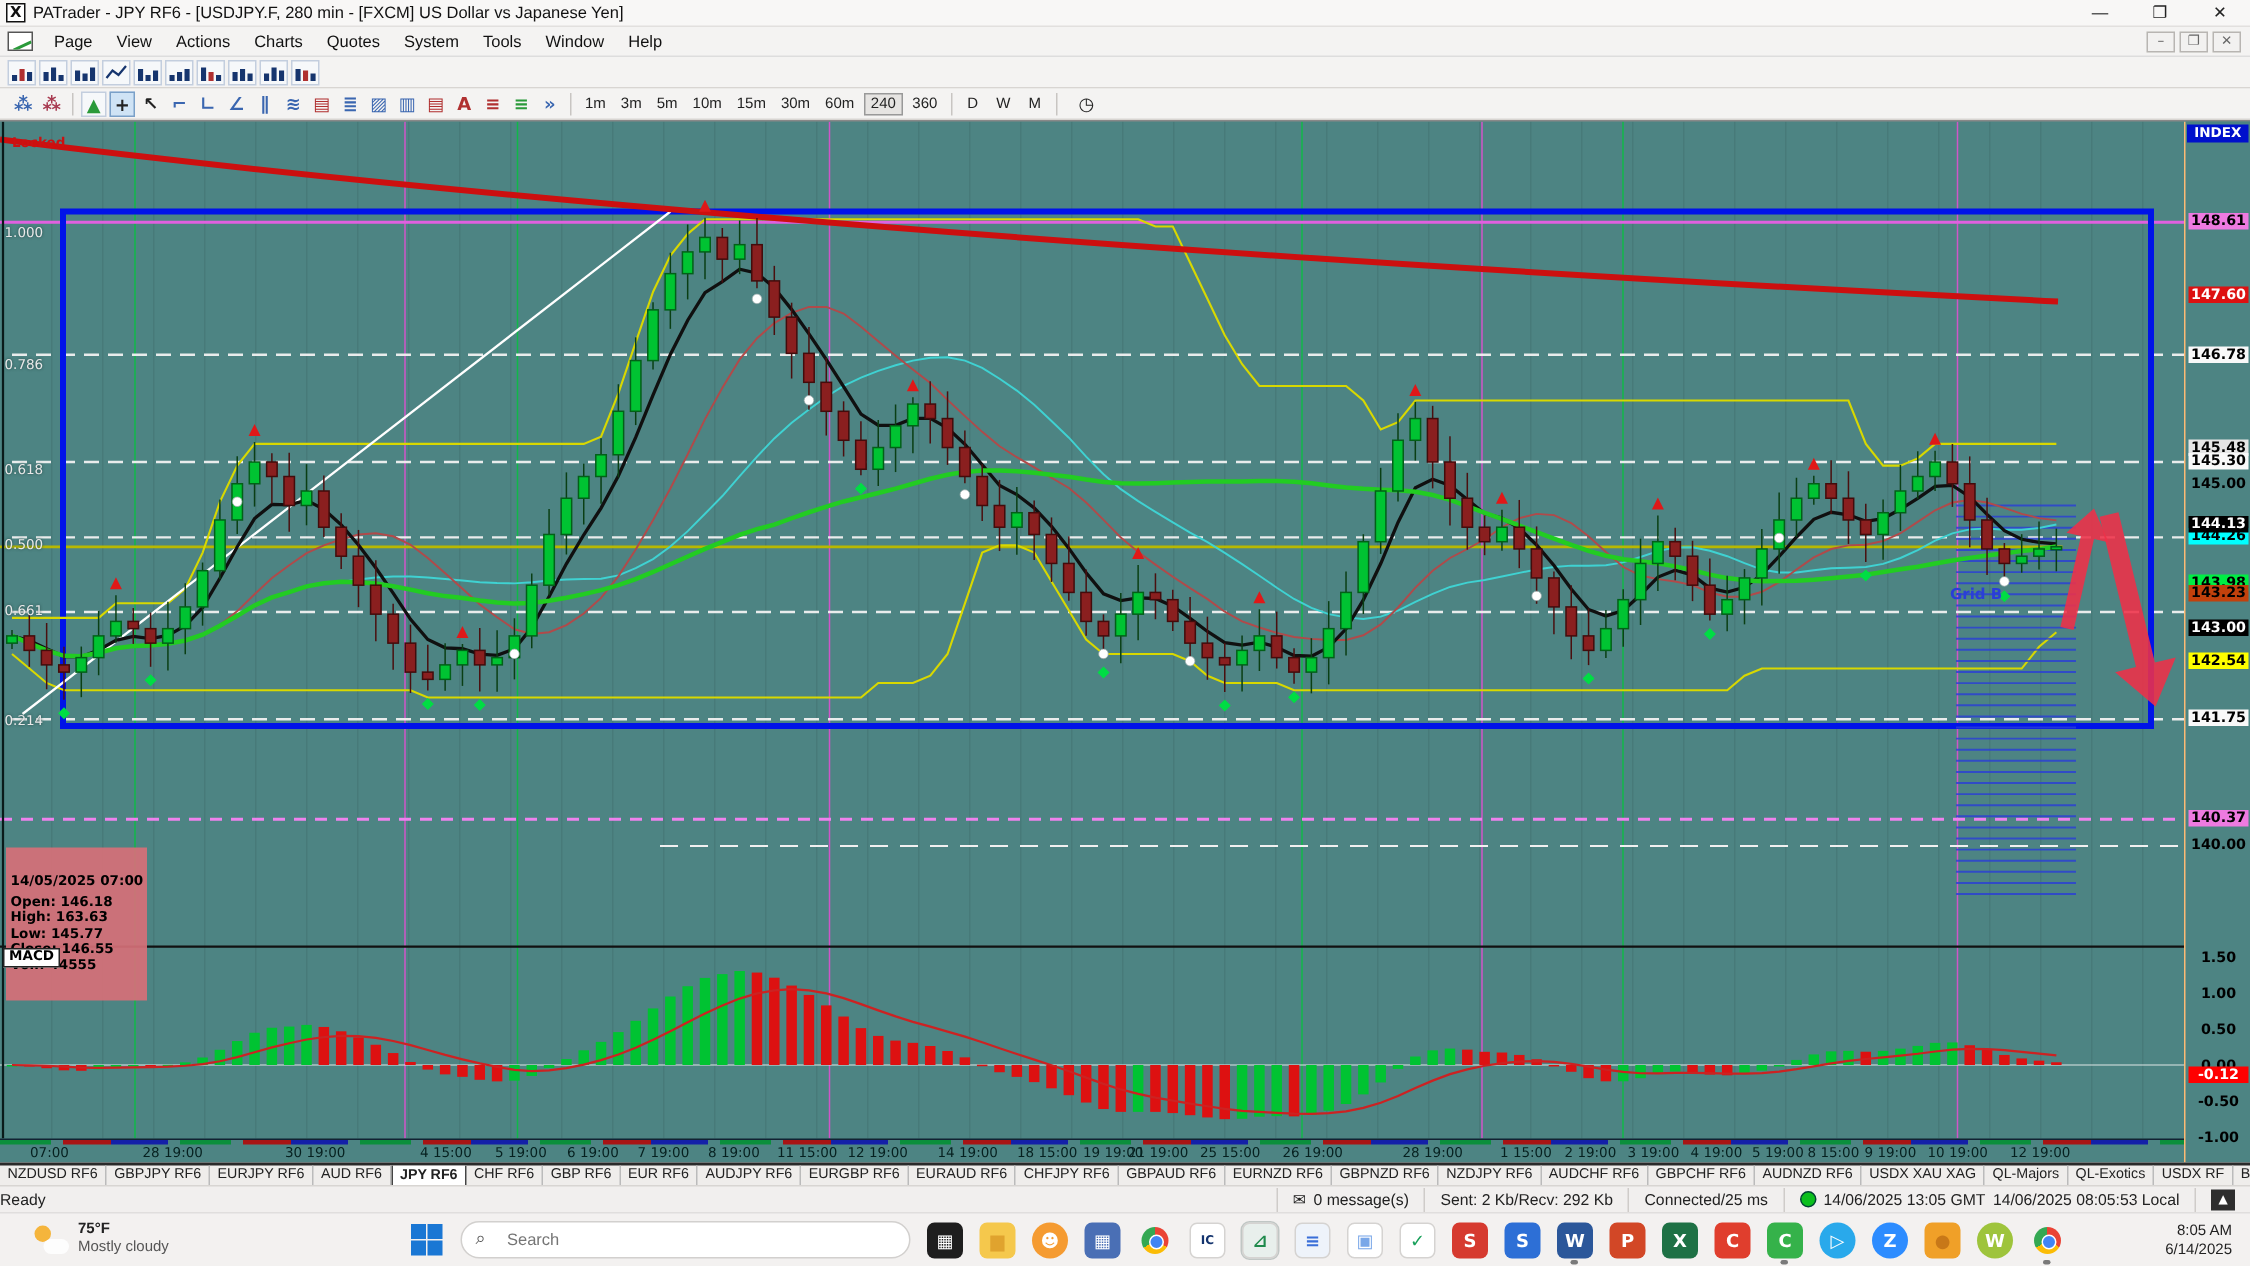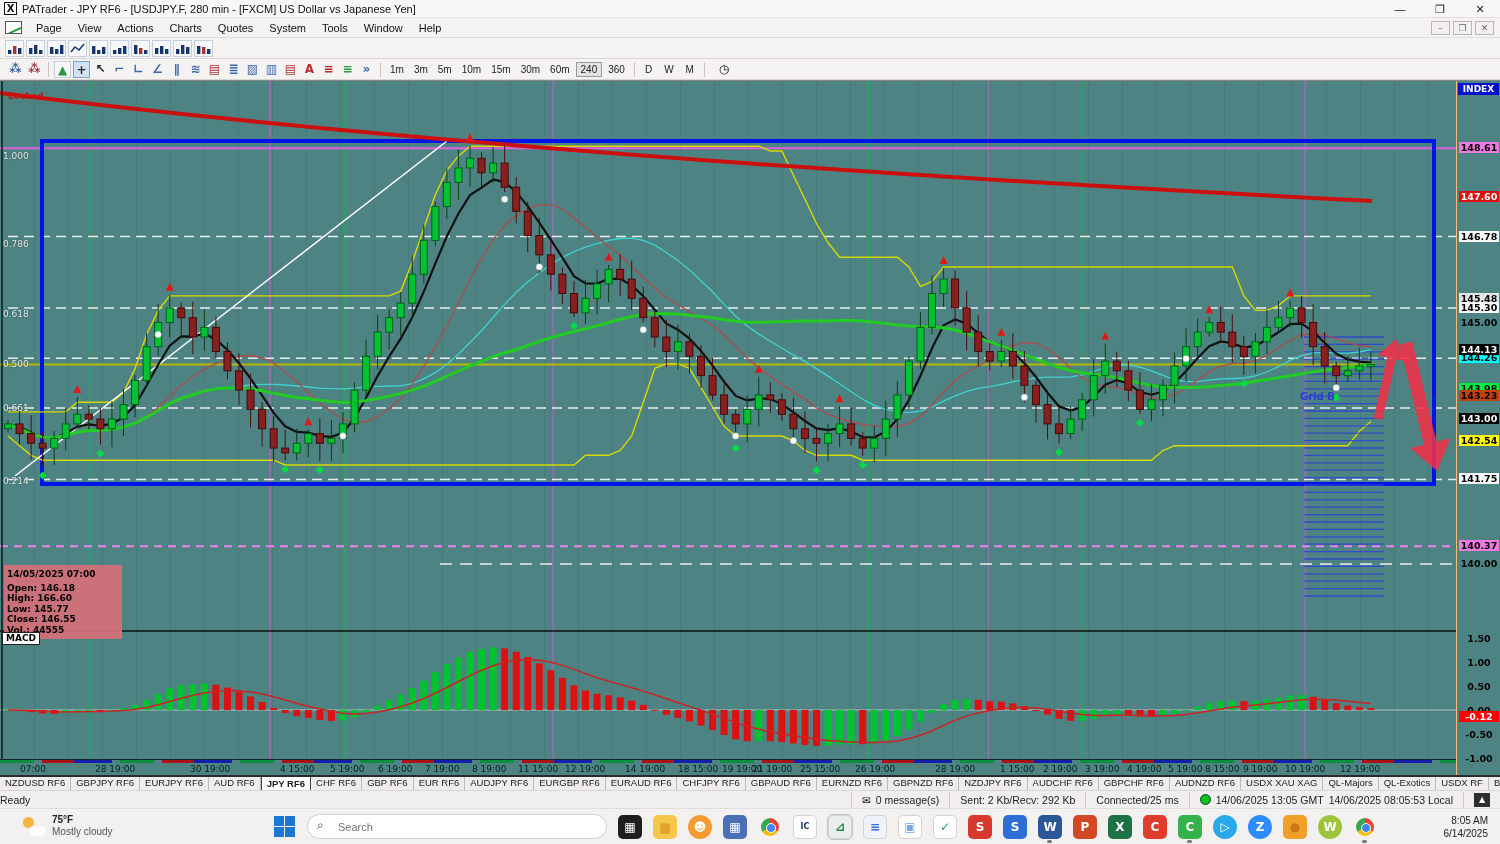--- a/index.html
+++ b/index.html
@@ -28,21 +28,21 @@
   .tf-btn.active{border:1px solid #999;background:#e6e4e2}
   .period-btn{font-size:10px;color:#222;padding:1px 6px}
   .clock-btn{font-size:12px;color:#222;margin-left:10px}
   
   #chart{position:absolute;top:80px;left:0;width:1500px;height:695px;background:#4d8483;border-top:1px solid #888;overflow:hidden}
   #chart-svg{position:absolute;top:0;left:0}
   .overlay{position:absolute;font-family:"DejaVu Sans",sans-serif}
   .locked{color:#cc1111;font-size:9px;font-weight:bold}
   .fiblabel{color:#e9e9e9;font-size:9px;text-shadow:0 0 2px #20403f}
   .gridb{color:#2a3ed8;font-size:10px;font-weight:bold}
-  .infobox{left:4px;top:484px;width:118px;background:rgba(214,112,120,.92);padding:4px 3px;color:#000}
+  .infobox{left:4px;top:484px;width:94px;background:rgba(214,112,120,.92);padding:18px 3px;color:#000}
   .infobox div{font:bold 9px/10.5px "DejaVu Sans",sans-serif;white-space:nowrap}
   .infobox div:first-child{margin-bottom:3px}
   .macdtab{left:2px;top:551px;background:#fff;border:1px solid #222;font:bold 9px/11px "DejaVu Sans",sans-serif;padding:0 3px;color:#000}
   #axiscol{position:absolute;top:0;left:1456px;width:44px;height:695px;background:#4d8483;border-left:1px solid #fdba74}
   .axis-header{position:absolute;top:2px;left:1px;right:1px;background:#0010cc;color:#fff;font:bold 9px/12px "DejaVu Sans",sans-serif;text-align:center}
   .tag{position:absolute;left:2px;width:40px;height:11px;font:bold 9.5px/11px "DejaVu Sans",sans-serif;text-align:center;white-space:nowrap}
   .plainlab{position:absolute;left:2px;width:40px;height:11px;font:bold 9.5px/11px "DejaVu Sans",sans-serif;text-align:center;color:#000}
   #timeaxis{position:absolute;left:0;top:678px;width:1456px;height:17px;background:#4d8483;border-top:1px solid #123}
   #sessionstrip{position:absolute;top:0;left:0;width:1456px;height:3px;
     background:repeating-linear-gradient(90deg,#0b8f3c 0 34px,#4d8483 34px 42px,#a81414 42px 74px,#1420a8 74px 112px,#4d8483 112px 120px)}
@@ -747,21 +747,21 @@
       <div class="overlay fiblabel" style="left: 3px; top: 228px;">0.618</div>
       <div class="overlay fiblabel" style="left: 3px; top: 278px;">0.500</div>
       <div class="overlay fiblabel" style="left: 3px; top: 322px;">0.661</div>
       <div class="overlay fiblabel" style="left: 3px; top: 395px;">0.214</div>
     </div>
   <div class="overlay gridb" style="left:1300px;top:310px">Grid B</div>
 
   <div class="overlay infobox" id="infobox">
       <div>14/05/2025 07:00</div>
       <div>Open: 146.18</div>
-      <div>High: 166.60</div>
+      <div>High: 163.63</div>
       <div>Low: 145.77</div>
       <div>Close: 146.55</div>
       <div>Vol.: 44555</div>
     </div>
   <div class="overlay macdtab">MACD</div>
 
   <div id="timeaxis">
     <div id="sessionstrip"></div>
     <div id="time-labels">
         <div class="tlabel" style="left: 20px;">07:00</div>

